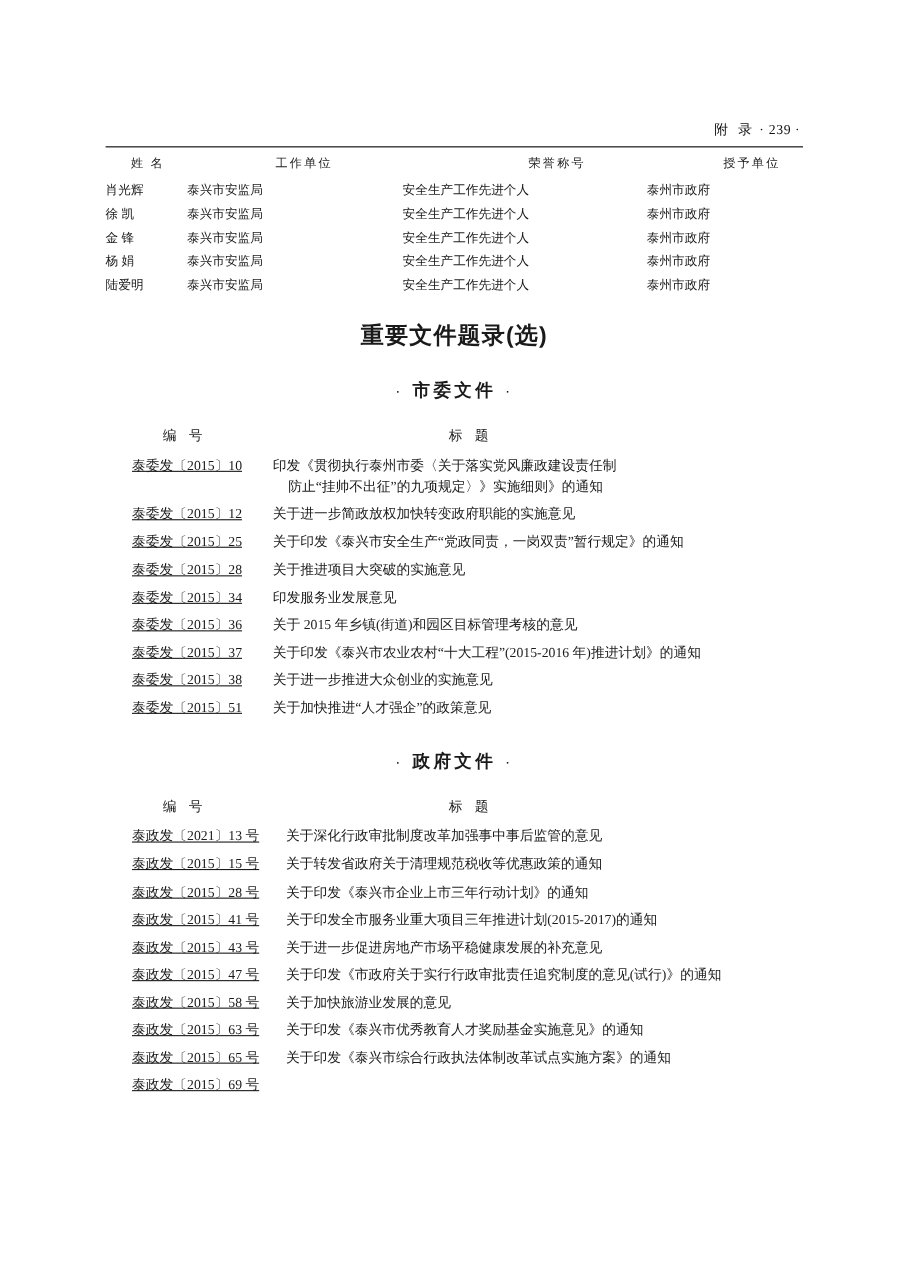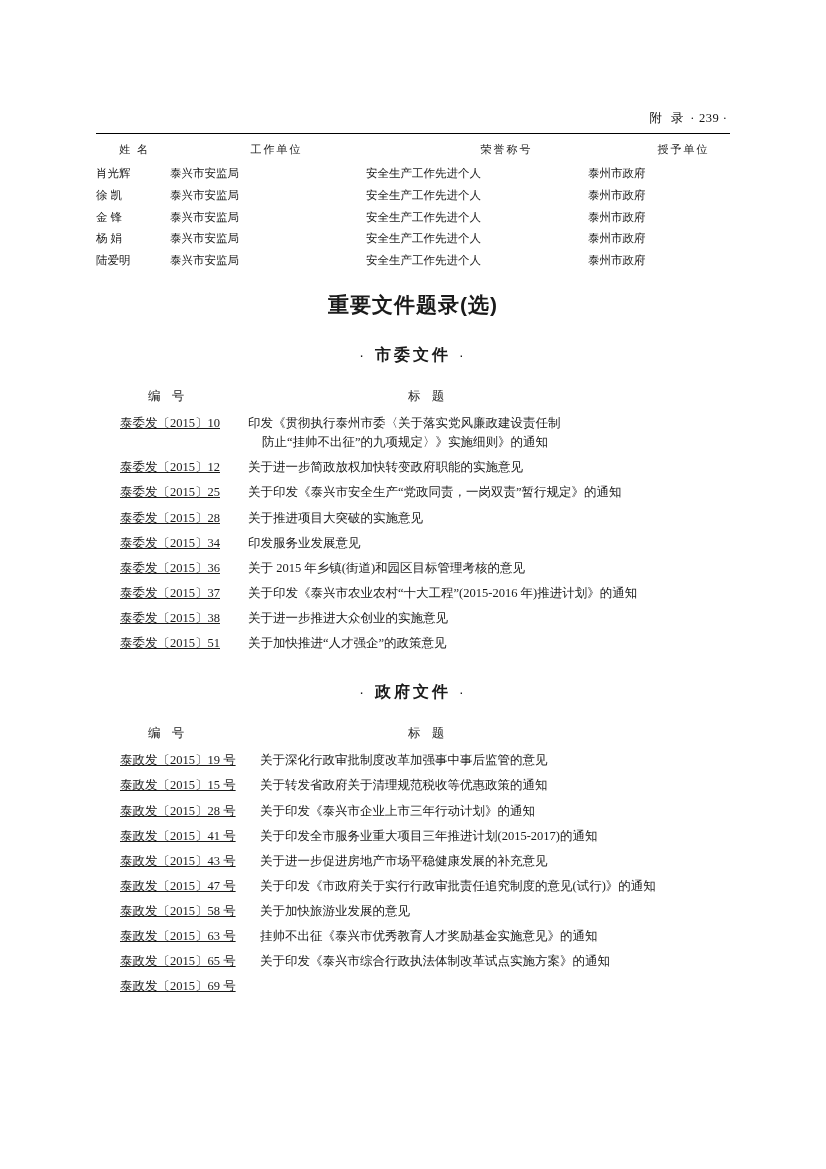--- a/index.html
+++ b/index.html
@@ -273,21 +273,21 @@
     <span class="dot">·</span><span>政府文件</span><span class="dot">·</span>
   </div>
 
   <div class="list-head">
     <span class="h-num">编 号</span>
     <span class="h-title">标 题</span>
   </div>
 
   <div class="doc-list gov">
     <div class="doc-row">
-      <span class="num">泰政发〔2015〕19 号</span>
+      <span class="num">泰政发〔2021〕13 号</span>
       <span class="ttl">关于深化行政审批制度改革加强事中事后监管的意见</span>
     </div>
     <div class="doc-row">
       <span class="num">泰政发〔2015〕15 号</span>
       <span class="ttl">关于转发省政府关于清理规范税收等优惠政策的通知</span>
     </div>
     <div class="doc-row">
       <span class="num">泰政发〔2015〕28 号</span>
       <span class="ttl">关于印发《泰兴市企业上市三年行动计划》的通知</span>
     </div>
@@ -302,21 +302,21 @@
     <div class="doc-row">
       <span class="num">泰政发〔2015〕47 号</span>
       <span class="ttl">关于印发《市政府关于实行行政审批责任追究制度的意见(试行)》的通知</span>
     </div>
     <div class="doc-row">
       <span class="num">泰政发〔2015〕58 号</span>
       <span class="ttl">关于加快旅游业发展的意见</span>
     </div>
     <div class="doc-row">
       <span class="num">泰政发〔2015〕63 号</span>
-      <span class="ttl">挂帅不出征《泰兴市优秀教育人才奖励基金实施意见》的通知</span>
+      <span class="ttl">关于印发《泰兴市优秀教育人才奖励基金实施意见》的通知</span>
     </div>
     <div class="doc-row">
       <span class="num">泰政发〔2015〕65 号</span>
       <span class="ttl">关于印发《泰兴市综合行政执法体制改革试点实施方案》的通知</span>
     </div>
     <div class="doc-row">
       <span class="num">泰政发〔2015〕69 号</span>
     </div>
   </div>
 

